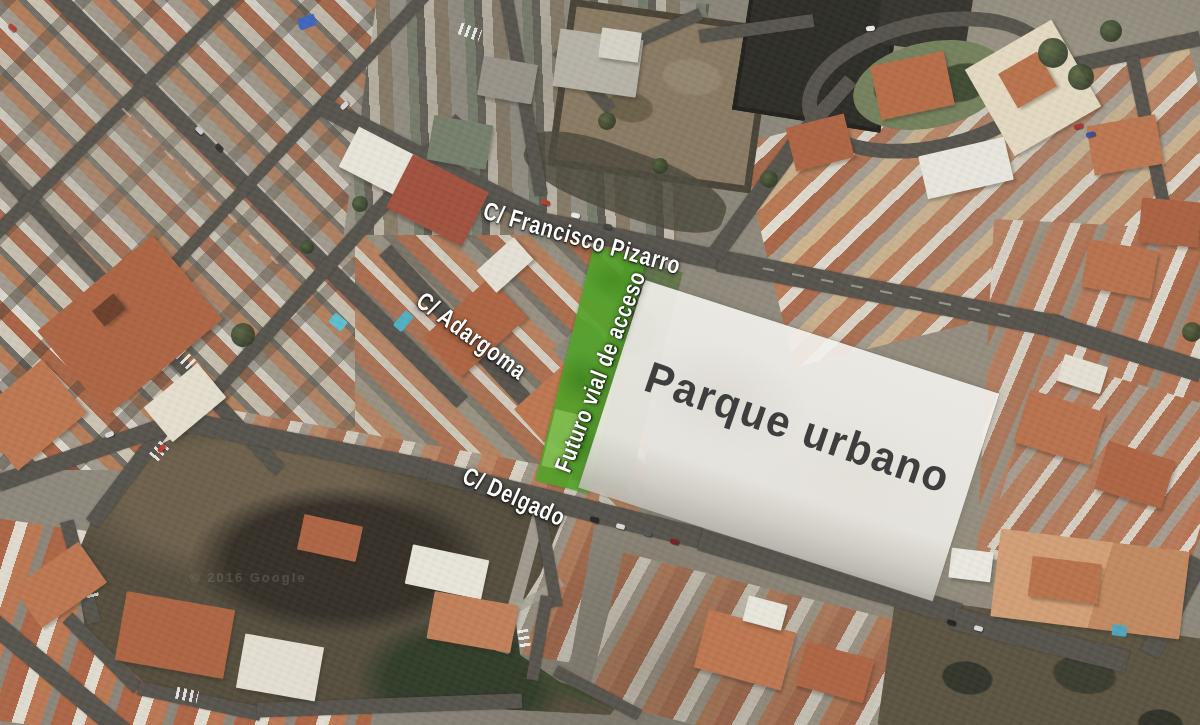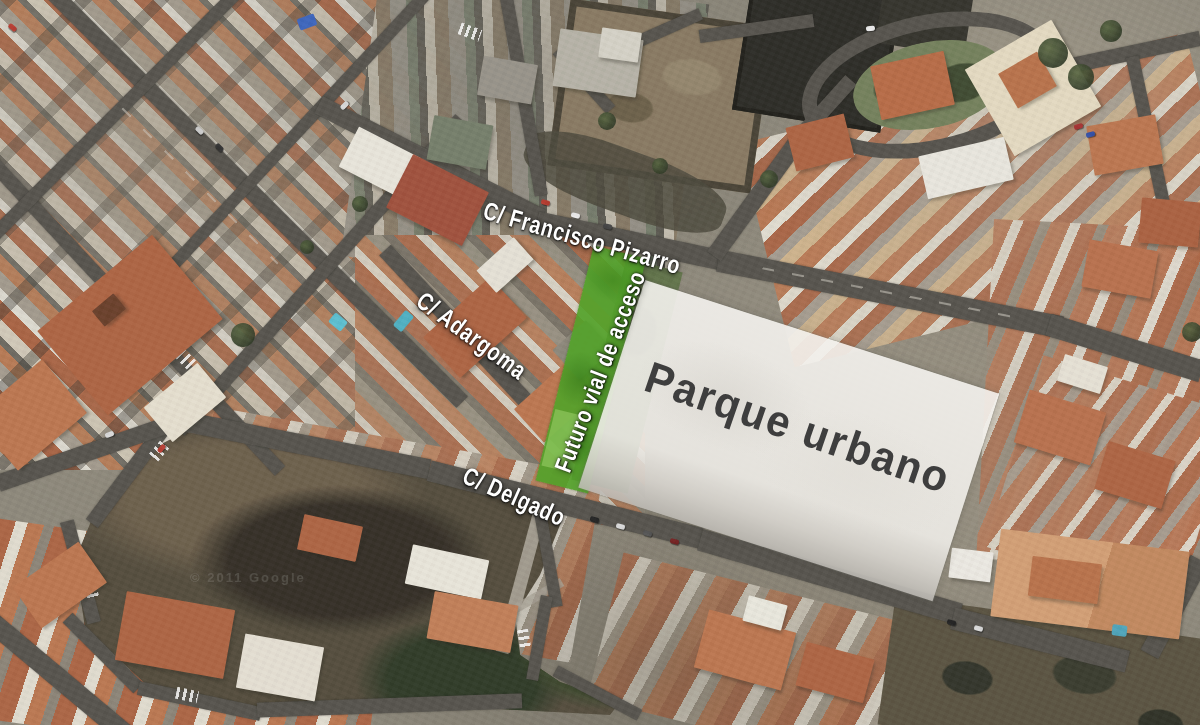--- a/index.html
+++ b/index.html
@@ -221,21 +221,21 @@
     <div class="car" style="left:1074px;top:124px;transform:rotate(-15deg);background:#b03030;"></div>
     <div class="car" style="left:1086px;top:132px;transform:rotate(-15deg);background:#3050b0;"></div>
     <div class="car" style="left:866px;top:26px;transform:rotate(-8deg);background:#eeeeee;"></div>
     <div class="car" style="left:215px;top:145px;transform:rotate(45deg);background:#333333;"></div>
     <div class="car" style="left:195px;top:128px;transform:rotate(45deg);background:#cccccc;"></div>
     <div class="car" style="left:157px;top:446px;transform:rotate(-50deg);background:#c33b2f;"></div>
     <div class="car" style="left:105px;top:432px;transform:rotate(-19deg);background:#dddddd;"></div>
 
     <div class="grain"></div>
 
-    <div id="watermark">© 2011 Google</div>
+    <div id="watermark">© 2016 Google</div>
   </div>
 
   <div id="future-road-overlay">
     <div class="patch"></div>
   </div>
   <div id="park-overlay"></div>
 
   <div class="street-label" style="left:488px;top:196px;transform:rotate(16deg) scaleX(.78);">C/ Francisco Pizarro</div>
   <div class="street-label" style="left:428px;top:286px;transform:rotate(36deg) scaleX(.78);">C/ Adargoma</div>
   <div class="street-label" style="left:470px;top:461px;transform:rotate(24deg) scaleX(.78);">C/ Delgado</div>

